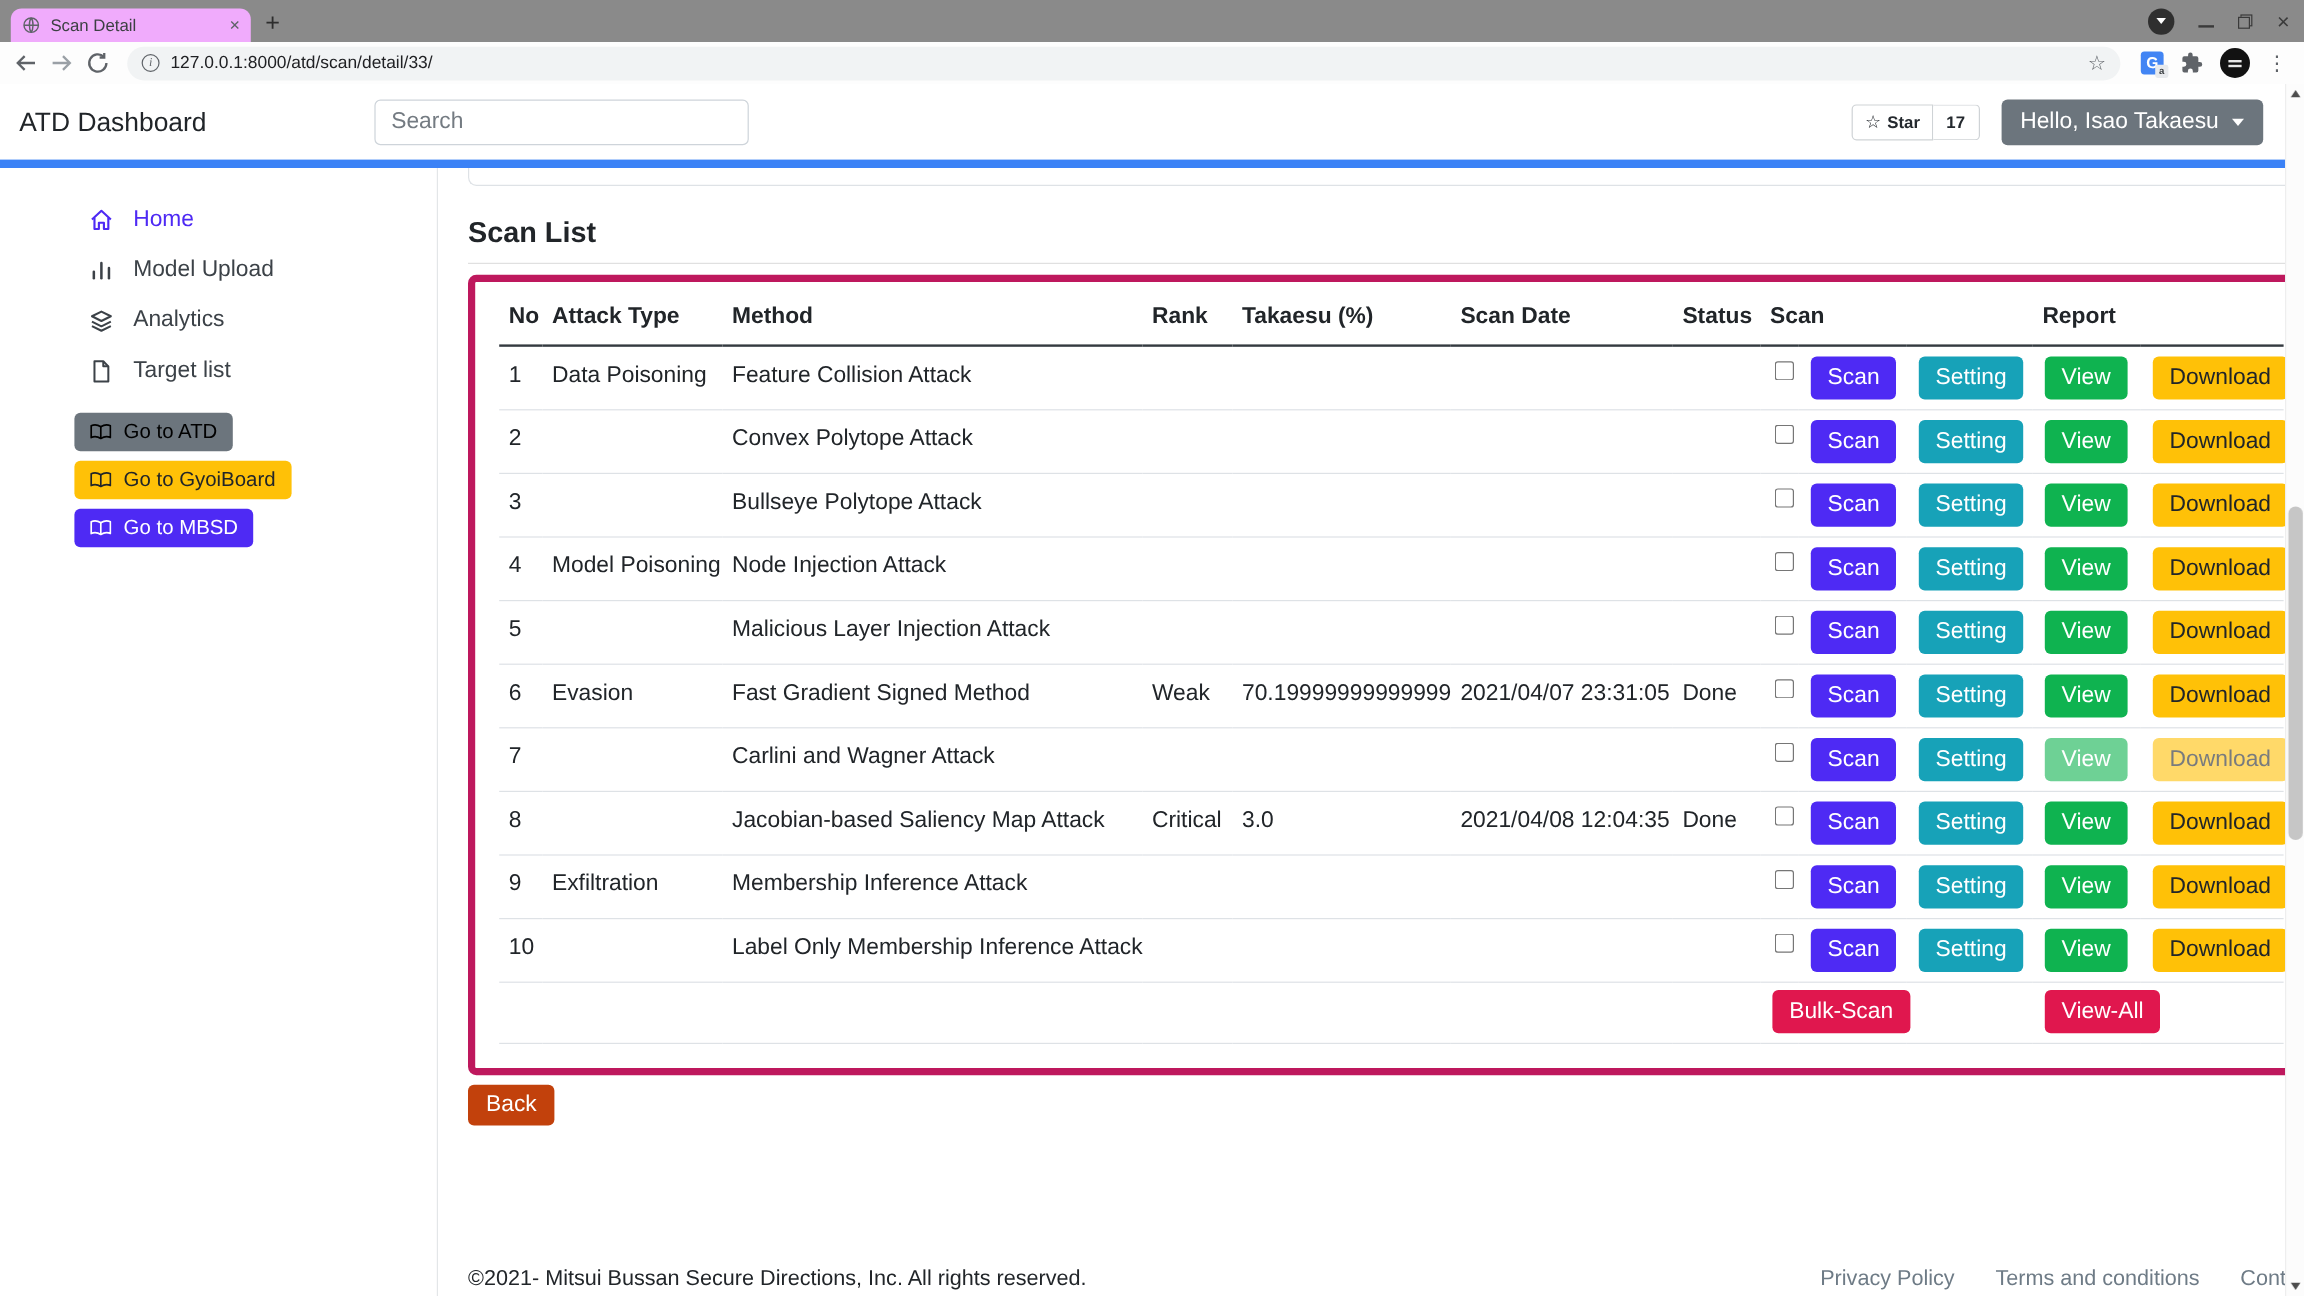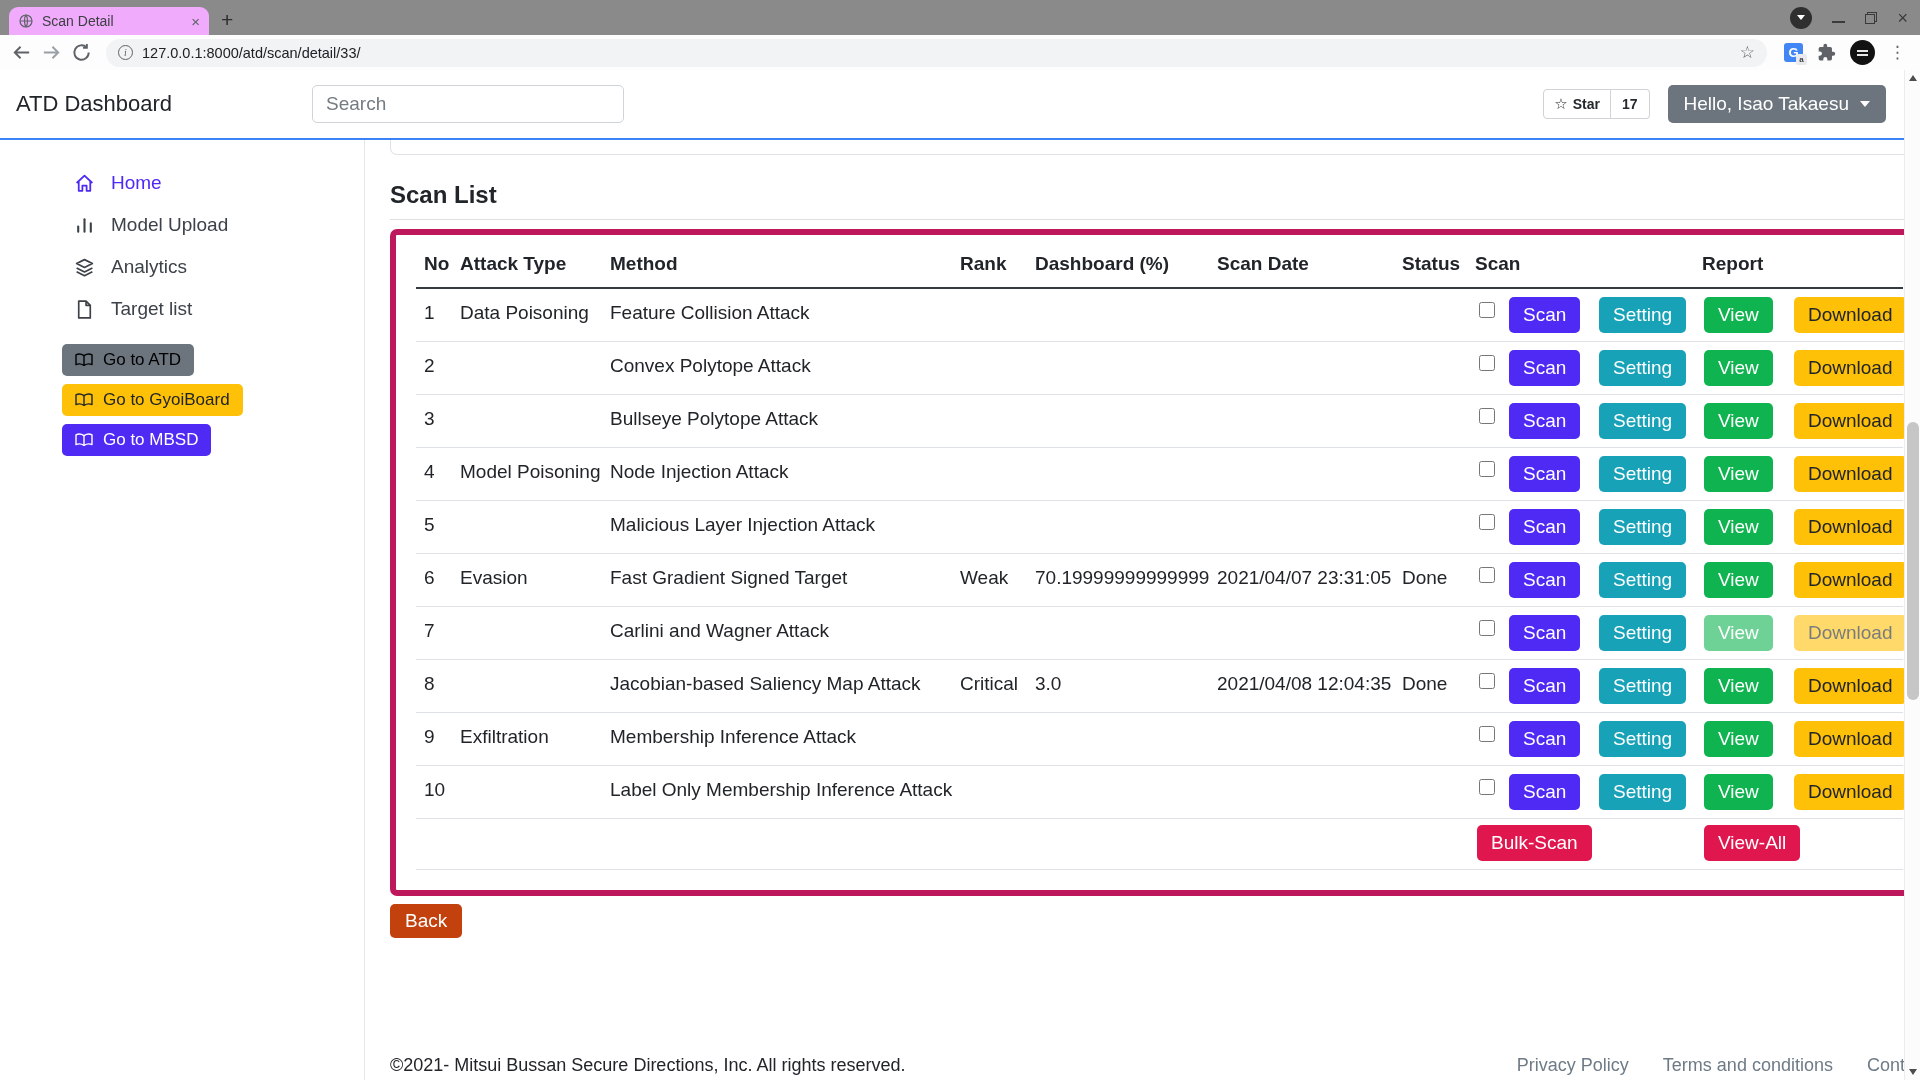--- a/index.html
+++ b/index.html
@@ -38,21 +38,21 @@
                    font-weight:bold; display:flex; align-items:center; justify-content:center; position:relative; cursor:pointer; }
   .ext-translate i { position:absolute; right:-4px; bottom:-3px; width:11px; height:11px; background:#e8eaed;
                      color:#3c4043; font-size:8px; font-style:normal; display:flex; align-items:center;
                      justify-content:center; border-radius:2px; }
   .ext-puzzle svg { fill:#5f6368; width:19px; height:19px; display:block; cursor:pointer; }
   .avatar { width:25px; height:25px; border-radius:50%; background:#121212; position:relative; cursor:pointer; }
   .avatar::after { content:""; position:absolute; left:7px; top:10px; width:11px; height:2px; background:#e8e8e8; box-shadow:0 4px 0 #e8e8e8; }
   .menu-dots { color:#5f6368; font-size:17px; cursor:pointer; }
 
   
-  .app-header { height:70px; border-bottom:2px solid #3b82f6; display:flex; align-items:center;
+  .app-header { height:70px; border-bottom:7px solid #3b82f6; display:flex; align-items:center;
                 padding:0 34px 0 16px; background:#fff; }
   .brand { font-size:22px; color:#212529; width:296px; cursor:pointer; }
   .search-input { width:312px; height:38px; border:1px solid #ced4da; border-radius:5px; padding:0 13px;
                   font-size:19px; color:#495057; font-family:inherit; }
   .search-input::placeholder { color:#747b82; }
   .header-right { margin-left:auto; display:flex; align-items:center; gap:18px; }
   .star-widget { display:flex; height:30px; font-size:14px; color:#24292e; cursor:pointer; }
   .star-main { display:flex; align-items:center; gap:5px; padding:0 10px; border:1px solid #cfd3d6;
                border-radius:4px 0 0 4px; background:#fff; font-weight:bold; }
   .star-main .glyph { font-size:15px; font-weight:normal; }
@@ -267,21 +267,21 @@
             <col style="width:105px">
             <col style="width:90px">
             <col style="width:119px">
         </colgroup>
         <thead>
           <tr>
             <th>No</th>
             <th>Attack Type</th>
             <th>Method</th>
             <th>Rank</th>
-            <th>Dashboard (%)</th>
+            <th>Takaesu (%)</th>
             <th>Scan Date</th>
             <th>Status</th>
             <th>Scan</th>
             <th></th>
             <th></th>
             <th>Report</th>
             <th></th>
           </tr>
         </thead>
         <tbody id="scan-rows">
@@ -351,21 +351,21 @@
     <td></td>
     <td class="c-cb"><input type="checkbox" style=""></td>
     <td class="c-btn"><button class="btn btn-scan">Scan</button></td>
     <td class="c-btn"><button class="btn btn-setting">Setting</button></td>
     <td class="c-btn"><button class="btn btn-view">View</button></td>
     <td class="c-btn"><button class="btn btn-download">Download</button></td>
   </tr>
             <tr>
     <td>6</td>
     <td>Evasion</td>
-    <td>Fast Gradient Signed Target</td>
+    <td>Fast Gradient Signed Method</td>
     <td>Weak</td>
     <td>70.19999999999999</td>
     <td>2021/04/07 23:31:05</td>
     <td>Done</td>
     <td class="c-cb"><input type="checkbox" style=""></td>
     <td class="c-btn"><button class="btn btn-scan">Scan</button></td>
     <td class="c-btn"><button class="btn btn-setting">Setting</button></td>
     <td class="c-btn"><button class="btn btn-view">View</button></td>
     <td class="c-btn"><button class="btn btn-download">Download</button></td>
   </tr>

